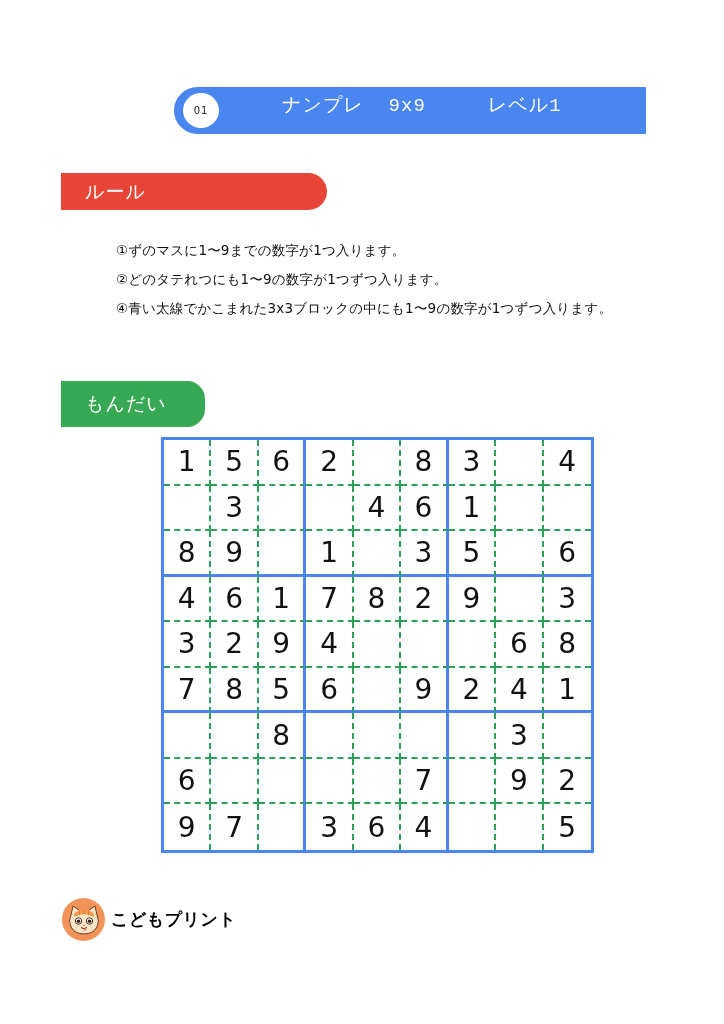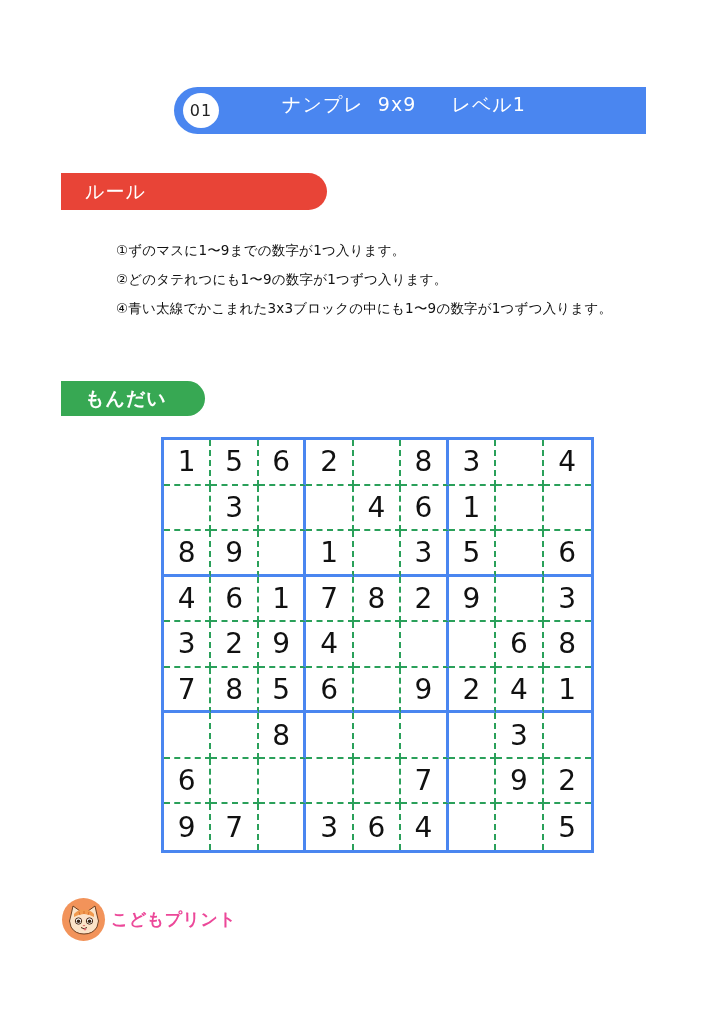--- a/index.html
+++ b/index.html
@@ -7,35 +7,35 @@
     body { position: relative; font-family: "DejaVu Sans", "Liberation Sans", sans-serif; color: #111; }
 
     .title-bar {
       position: absolute; left: 174px; top: 87px; width: 472px; height: 47px;
       background: #4a86f0; border-radius: 24px 0 0 24px;
     }
     .title-num {
       position: absolute; left: 9px; top: 6px; width: 36px; height: 35px;
       background: #fff; border-radius: 50%;
       display: flex; align-items: center; justify-content: center;
-      font-size: 16px; color: #222; letter-spacing: 1px;
+      font-size: 10px; color: #222; letter-spacing: 1px;
     }
     .title-text {
       position: absolute; left: 108px; top: 0; height: 35px;
       display: flex; align-items: center;
-      color: #fff; font-size: 19px; white-space: pre; letter-spacing: 1px;
+      color: #fff; font-size: 19px; white-space: pre; letter-spacing: 1px; font-family: Liberation Mono, monospace;
     }
 
     .section-label {
       position: absolute; left: 61px; color: #fff;
       display: flex; align-items: center; padding-left: 24px;
       font-size: 19px; letter-spacing: 1px;
     }
     .section-rules { top: 173px; width: 266px; height: 37px; background: #e84437; border-radius: 0 19px 19px 0; }
-    .section-problem { top: 381px; width: 144px; height: 35px; background: #37a853; border-radius: 0 18px 18px 0; font-weight: bold; }
+    .section-problem { top: 381px; width: 144px; height: 46px; background: #37a853; border-radius: 0 18px 18px 0; }
 
     .rules-list { position: absolute; left: 78px; top: 236px; list-style: none; margin-left: 38px; }
     .rules-list li {
       font-size: 13.5px; line-height: 29px; color: #111; white-space: nowrap; letter-spacing: 0.2px;
     }
 
     .grid {
       position: absolute; left: 161px; top: 437px; width: 433px; height: 416px;
       border: 3px solid #4a86f0;
       display: grid; grid-template-columns: repeat(9, 1fr); grid-template-rows: repeat(9, 1fr);
@@ -48,21 +48,21 @@
     .cell.c9 { border-right: none; }
     .cell.r9 { border-bottom: none; }
     .cell.box-r { border-right: 3px solid #4a86f0; }
     .cell.box-b { border-bottom: 3px solid #4a86f0; }
 
     .logo { position: absolute; left: 62px; top: 898px; display: flex; align-items: center; }
     .logo-circle {
       width: 43px; height: 43px; border-radius: 50%; background: #f2935a;
       display: flex; align-items: center; justify-content: center; overflow: hidden;
     }
-    .logo-text { margin-left: 6px; font-size: 17px; font-weight: bold; color: #ec4899; letter-spacing: 0.5px; }
+    .logo-text { margin-left: 6px; font-size: 17px; font-weight: bold; color: #000000; letter-spacing: 0.5px; }
   </style>
 </head>
 <body>
 
 <div class="title-bar">
   <div class="title-num">01</div>
   <div class="title-text">ナンプレ  9x9     レベル1</div>
 </div>
 
 <div class="section-label section-rules">ルール</div>

